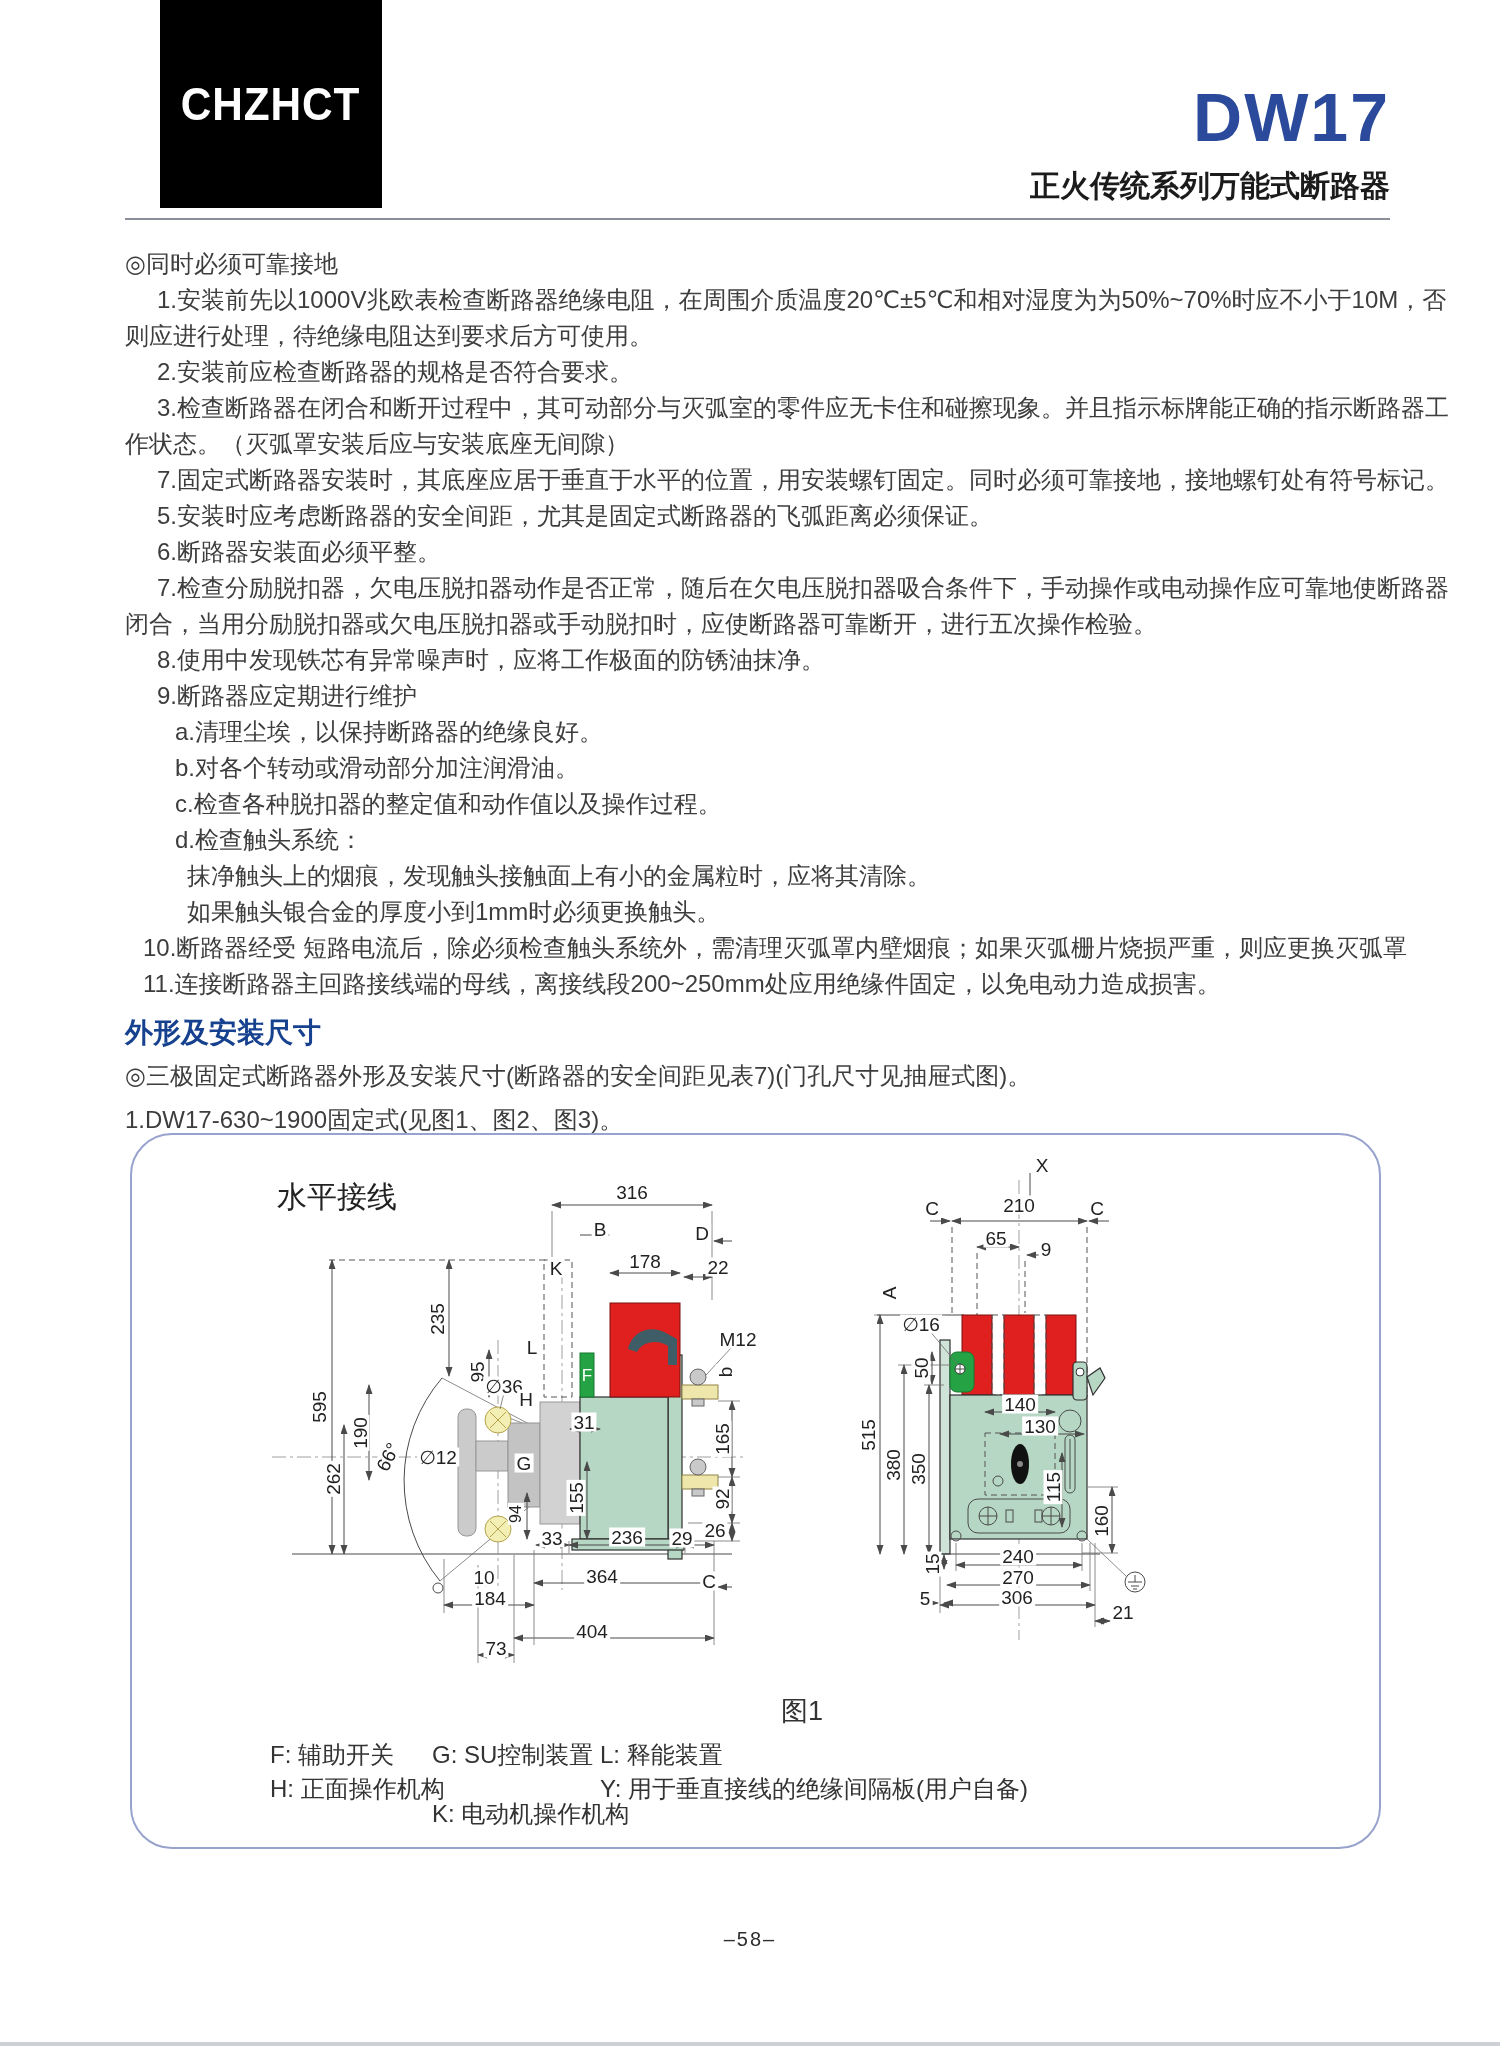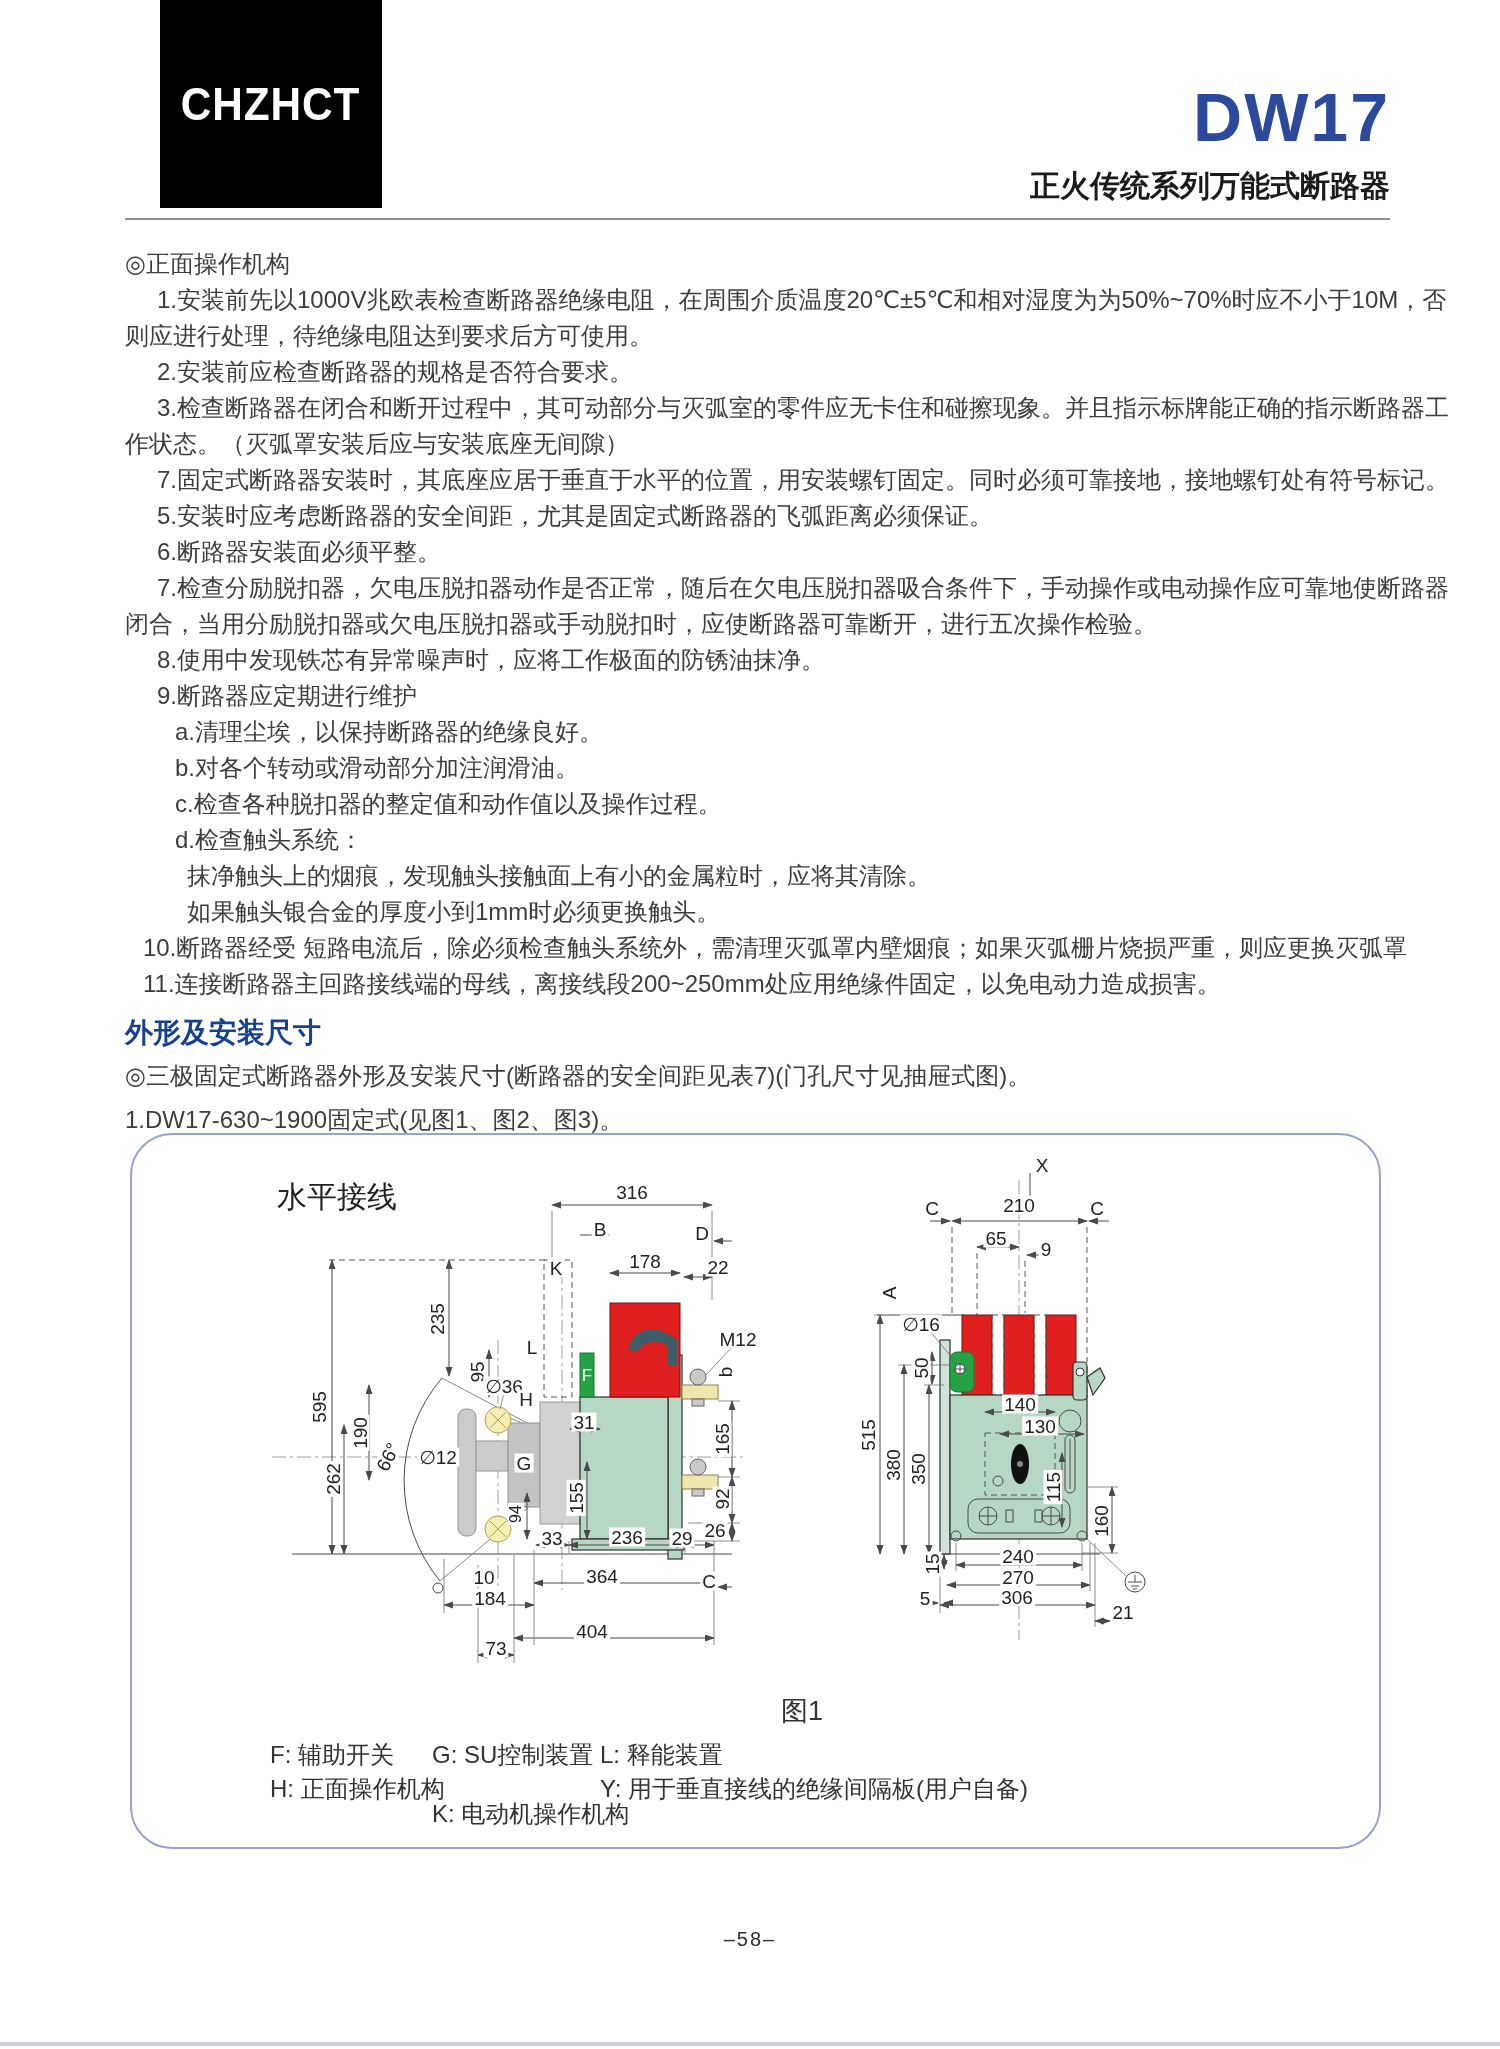--- a/index.html
+++ b/index.html
@@ -53,21 +53,21 @@
 <div class="page">
 
   <div class="logo-box">
     <span class="logo-text">CHZHCT</span>
   </div>
   <div class="model">DW17</div>
   <div class="subtitle">正火传统系列万能式断路器</div>
   <div class="header-rule"></div>
 
   <div class="body-text">
-      <div class="bl h">◎正面操作机构</div>
+      <div class="bl h">◎同时必须可靠接地</div>
       <div class="bl n1">1.安装前先以1000V兆欧表检查断路器绝缘电阻，在周围介质温度20℃±5℃和相对湿度为为50%~70%时应不小于10M，否</div>
       <div class="bl cont">则应进行处理，待绝缘电阻达到要求后方可使用。</div>
       <div class="bl n1">2.安装前应检查断路器的规格是否符合要求。</div>
       <div class="bl n1">3.检查断路器在闭合和断开过程中，其可动部分与灭弧室的零件应无卡住和碰擦现象。并且指示标牌能正确的指示断路器工</div>
       <div class="bl cont">作状态。（灭弧罩安装后应与安装底座无间隙）</div>
       <div class="bl n1">7.固定式断路器安装时，其底座应居于垂直于水平的位置，用安装螺钉固定。同时必须可靠接地，接地螺钉处有符号标记。</div>
       <div class="bl n1">5.安装时应考虑断路器的安全间距，尤其是固定式断路器的飞弧距离必须保证。</div>
       <div class="bl n1">6.断路器安装面必须平整。</div>
       <div class="bl n1">7.检查分励脱扣器，欠电压脱扣器动作是否正常，随后在欠电压脱扣器吸合条件下，手动操作或电动操作应可靠地使断路器</div>
       <div class="bl cont">闭合，当用分励脱扣器或欠电压脱扣器或手动脱扣时，应使断路器可靠断开，进行五次操作检验。</div>

